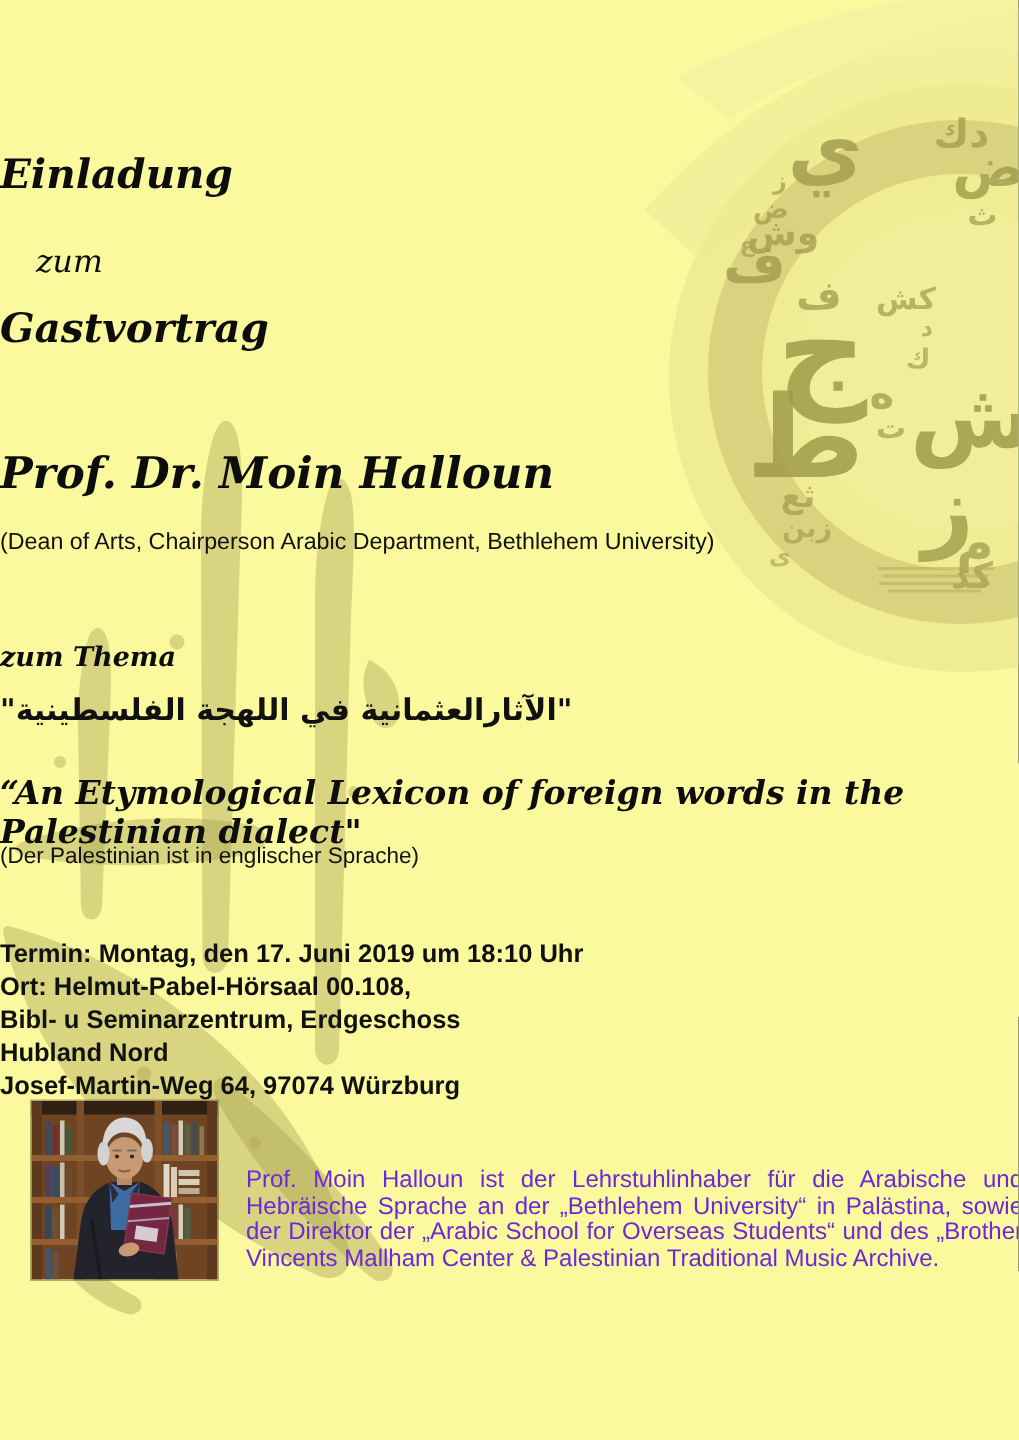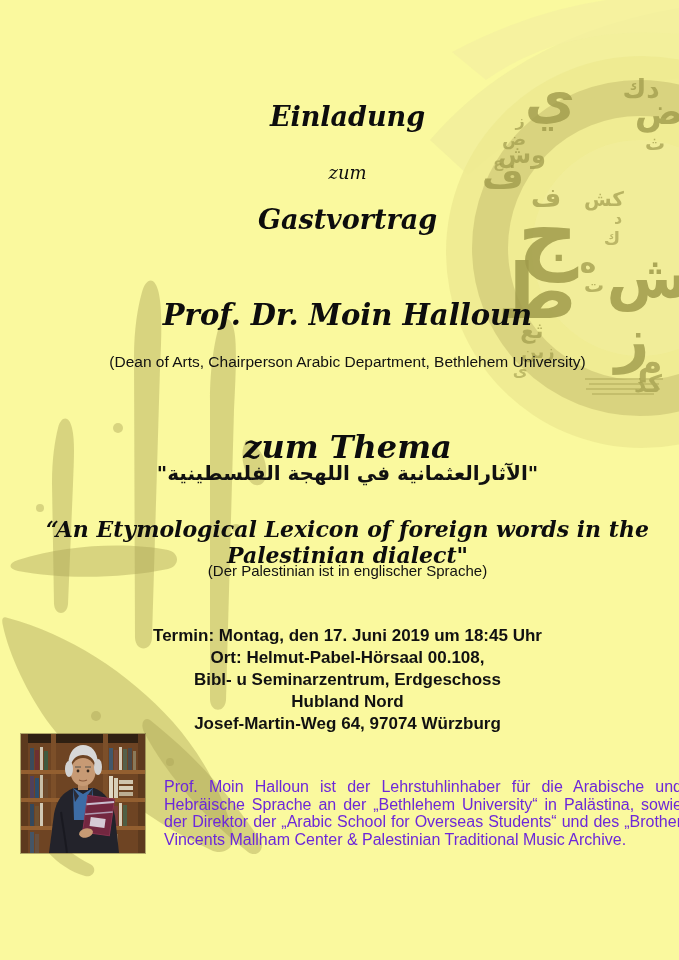--- a/index.html
+++ b/index.html
@@ -2,21 +2,21 @@
 <html><head>
 <meta charset="utf-8">
 <style>
   html,body{margin:0;padding:0;background:#555;}
   .page{
     position:relative;width:679px;height:960px;overflow:hidden;
     background:#faf99e;
     font-family:"Liberation Sans",sans-serif;color:#111;
   }
   .abs{position:absolute;}
-  .center{left:16px;right:0;text-align:center;}
+  .center{left:0;right:0;text-align:left;}
   .bg-svg{position:absolute;left:0;top:0;z-index:0;pointer-events:none;}
   .fg{z-index:2;}
 
   
   .logo{position:absolute;left:22px;top:16px;width:240px;height:74px;z-index:3;}
   .logo .bub{position:absolute;display:block;}
   .bub-gray{left:26px;top:0;width:50px;height:32px;border-radius:10px;background:#8d8d8d;transform:rotate(-10deg);}
   .bub-purple{left:42px;top:4px;width:52px;height:42px;border-radius:14px;background:#a86fd4;transform:rotate(4deg);}
   .bub-purple:after{content:"";position:absolute;right:4px;bottom:-8px;width:0;height:0;border-left:10px solid transparent;border-top:12px solid #a86fd4;transform:rotate(-12deg);}
   .bub-magenta{left:46px;top:12px;width:32px;height:30px;border-radius:10px;background:#c24fd0;}
@@ -25,26 +25,26 @@
   .logo-acronym{position:absolute;left:11px;top:21px;font-size:25px;font-weight:bold;color:#fff;letter-spacing:2px;font-family:"Liberation Sans",sans-serif;}
   .logo-name{position:absolute;left:66px;top:36px;font-size:12px;font-weight:bold;letter-spacing:.2px;white-space:nowrap;}
   .logo-subname{position:absolute;left:46px;top:50px;font-size:9.5px;letter-spacing:.6px;color:#222;white-space:nowrap;}
 
   
   .script{font-family:"DejaVu Serif",serif;font-style:italic;font-weight:bold;color:#0d0d0d;}
   .ital{font-family:"DejaVu Serif",serif;font-style:italic;font-weight:normal;color:#0d0d0d;}
   .sans{font-family:"Liberation Sans",sans-serif;color:#111;}
 
   .t-einladung{top:101px;font-size:27px;}
-  .t-zum{top:162px;font-size:18px;}
+  .t-zum{top:162px;font-size:21px;padding-left:24px;}
   .t-gastvortrag{top:204px;font-size:27px;}
   .t-von{top:260px;font-size:21px;}
   .t-speaker{top:298px;font-size:29px;}
   .t-speaker-title{top:353px;font-size:15.5px;}
-  .t-topic-label{top:428px;font-size:32px;}
+  .t-topic-label{top:428px;font-size:18px;}
   .t-topic-arabic{top:461px;font-size:20px;font-family:"DejaVu Sans",sans-serif;font-weight:bold;direction:rtl;}
   .t-topic-english{top:516px;font-size:22px;font-style:italic;}
   .t-language-note{top:562px;font-size:15px;}
 
   .details{top:625px;font-size:17px;font-weight:bold;line-height:22px;}
   .details div{white-space:nowrap;}
 
   .photo{position:absolute;left:20px;top:733px;width:124px;height:119px;z-index:2;
          border:1px solid rgba(90,70,40,.45);box-sizing:content-box;}
   .bio{position:absolute;left:164px;top:762px;width:518px;z-index:2;
@@ -119,21 +119,21 @@
   <div class="abs center fg ital t-zum">zum</div>
   <div class="abs center fg script t-gastvortrag">Gastvortrag</div>
   <div class="abs center fg sans t-speaker-title">(Dean of Arts, Chairperson Arabic Department, Bethlehem University)</div>
   <div class="abs center fg script t-speaker">Prof. Dr. Moin Halloun</div>
   <div class="abs center fg script t-topic-label">zum Thema</div>
   <div class="abs center fg t-topic-arabic">"الآثارالعثمانية في اللهجة الفلسطينية"</div>
   <div class="abs center fg script t-topic-english">“An Etymological Lexicon of foreign words in the Palestinian dialect"</div>
   <div class="abs center fg sans t-language-note">(Der Palestinian ist in englischer Sprache)</div>
 
   <section class="abs center fg sans details">
-    <div>Termin: Montag, den 17. Juni 2019 um 18:45 Uhr</div>
+    <div>Termin: Montag, den 17. Juni 2019 um 18:10 Uhr</div>
     <div>Ort: Helmut-Pabel-Hörsaal 00.108,</div>
     <div>Bibl- u Seminarzentrum, Erdgeschoss</div>
     <div>Hubland Nord</div>
     <div>Josef-Martin-Weg 64, 97074 Würzburg</div>
   </section>
 
   <figure class="photo" style="margin:0">
     <svg width="124" height="119" viewBox="0 0 124 119">
       <rect width="124" height="119" fill="#6e4423"></rect>
       <rect width="124" height="10" fill="#35241200" opacity="0"></rect>

